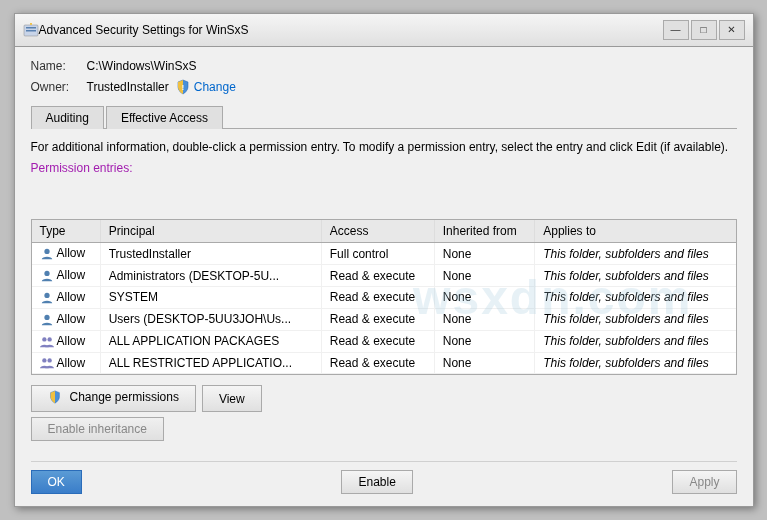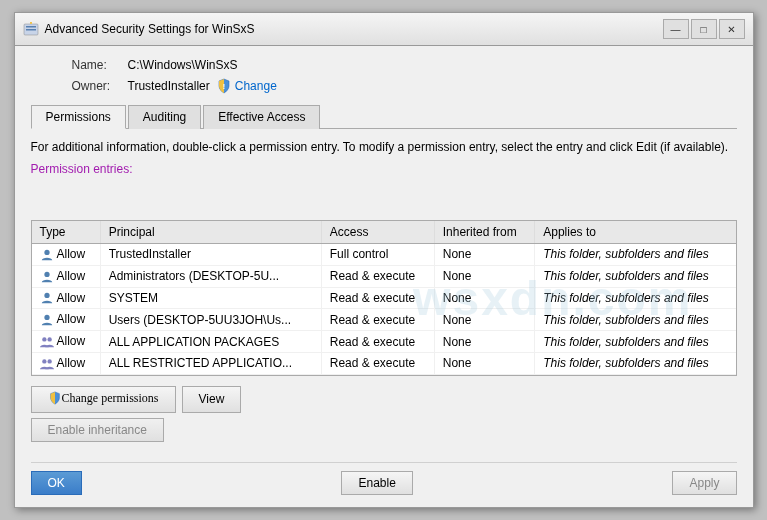--- a/index.html
+++ b/index.html
@@ -24,21 +24,21 @@
       border-bottom: 1px solid #999;
       padding: 6px 8px;
       display: flex;
       align-items: center;
       justify-content: space-between;
       user-select: none;
     }
     .title-bar-left {
       display: flex;
       align-items: center;
-      gap: 6px;
+      gap: 0;
     }
     .title-icon {
       width: 16px;
       height: 16px;
     }
     .title-text {
       font-size: 12px;
       font-weight: normal;
       color: #000;
     }
@@ -63,21 +63,20 @@
     }
     .info-row {
       display: flex;
       align-items: center;
       margin-bottom: 6px;
     }
     .info-label {
       width: 56px;
       color: #333;
       font-size: 12px;
-      margin-left: 41px;
     }
     .info-value {
       color: #000;
       font-size: 12px;
     }
     .owner-row {
       display: flex;
       align-items: center;
       gap: 6px;
     }
@@ -253,21 +252,20 @@
             <path d="M8 1 L13 3 L13 8 C13 11 10 14 8 15 C6 14 3 11 3 8 L3 3 Z" fill="#4a90d9" stroke="#2060b0" stroke-width="0.5"></path>
             <path d="M8 1 L8 15 C6 14 3 11 3 8 L3 3 Z" fill="#f0c040"></path>
             <text x="8" y="11" text-anchor="middle" font-size="7" fill="white" font-weight="bold">!</text>
           </svg>
           <span>Change</span>
         </a>
       </div>
     </div>
 
     <div class="tabs">
-      <div class="tab active">Permissions</div>
       <div class="tab">Auditing</div>
       <div class="tab">Effective Access</div>
     </div>
 
     <p class="description">For additional information, double-click a permission entry. To modify a permission entry, select the entry and click Edit (if available).</p>
 
     <p class="section-label">Permission entries:</p>
 
     <div class="table-wrapper">
       <div class="table-container">
@@ -348,21 +346,21 @@
               </tr>
             </tbody>
         </table>
       </div>
       <div class="watermark">wsxdn.com</div>
     </div>
 
     <div class="bottom-buttons">
       <div class="btn-row">
         <button class="btn">
-          <span style="display:inline-flex;align-items:flex-start;gap:0;font-family:Liberation Serif, serif;">
+          <span style="display:inline-flex;align-items:flex-start;gap:8px;">
             <svg width="14" height="14" viewBox="0 0 16 16">
               <path d="M8 1 L13 3 L13 8 C13 11 10 14 8 15 C6 14 3 11 3 8 L3 3 Z" fill="#4a90d9" stroke="#2060b0" stroke-width="0.5"></path>
               <path d="M8 1 L8 15 C6 14 3 11 3 8 L3 3 Z" fill="#f0c040"></path>
             </svg>
             <span>Change permissions</span>
           </span>
         </button>
         <button class="btn">View</button>
       </div>
       <div class="btn-row">

